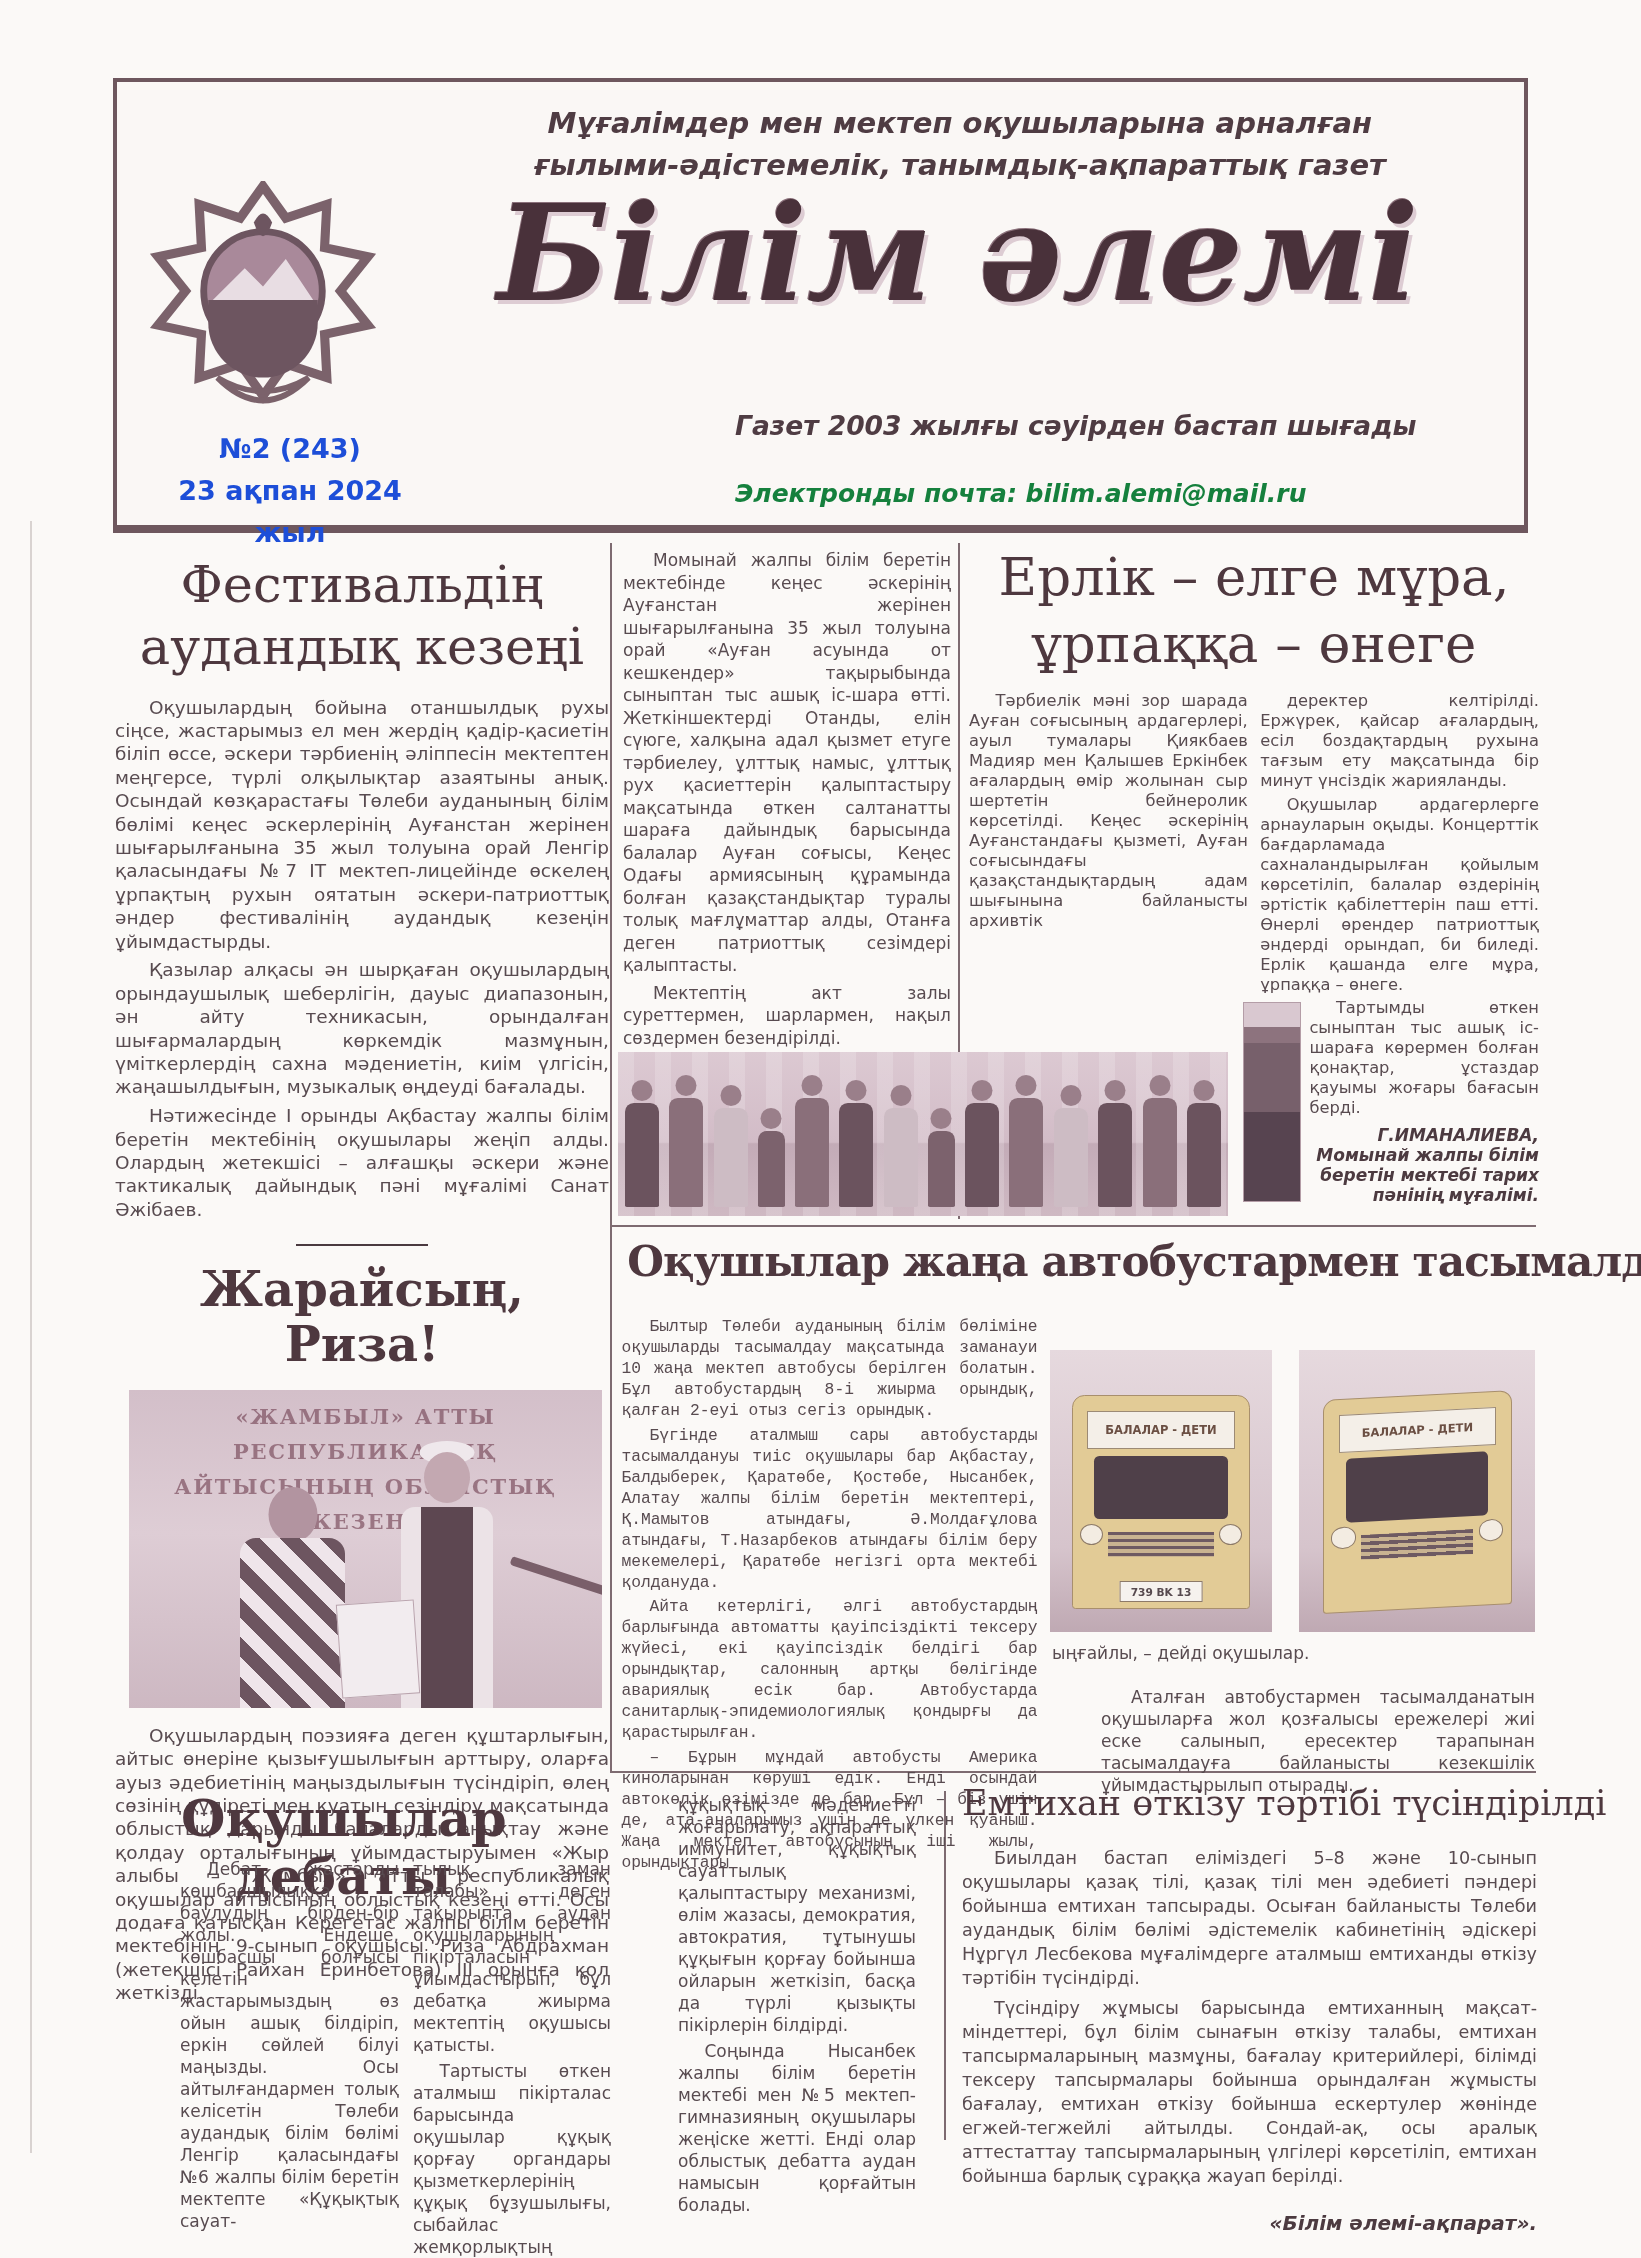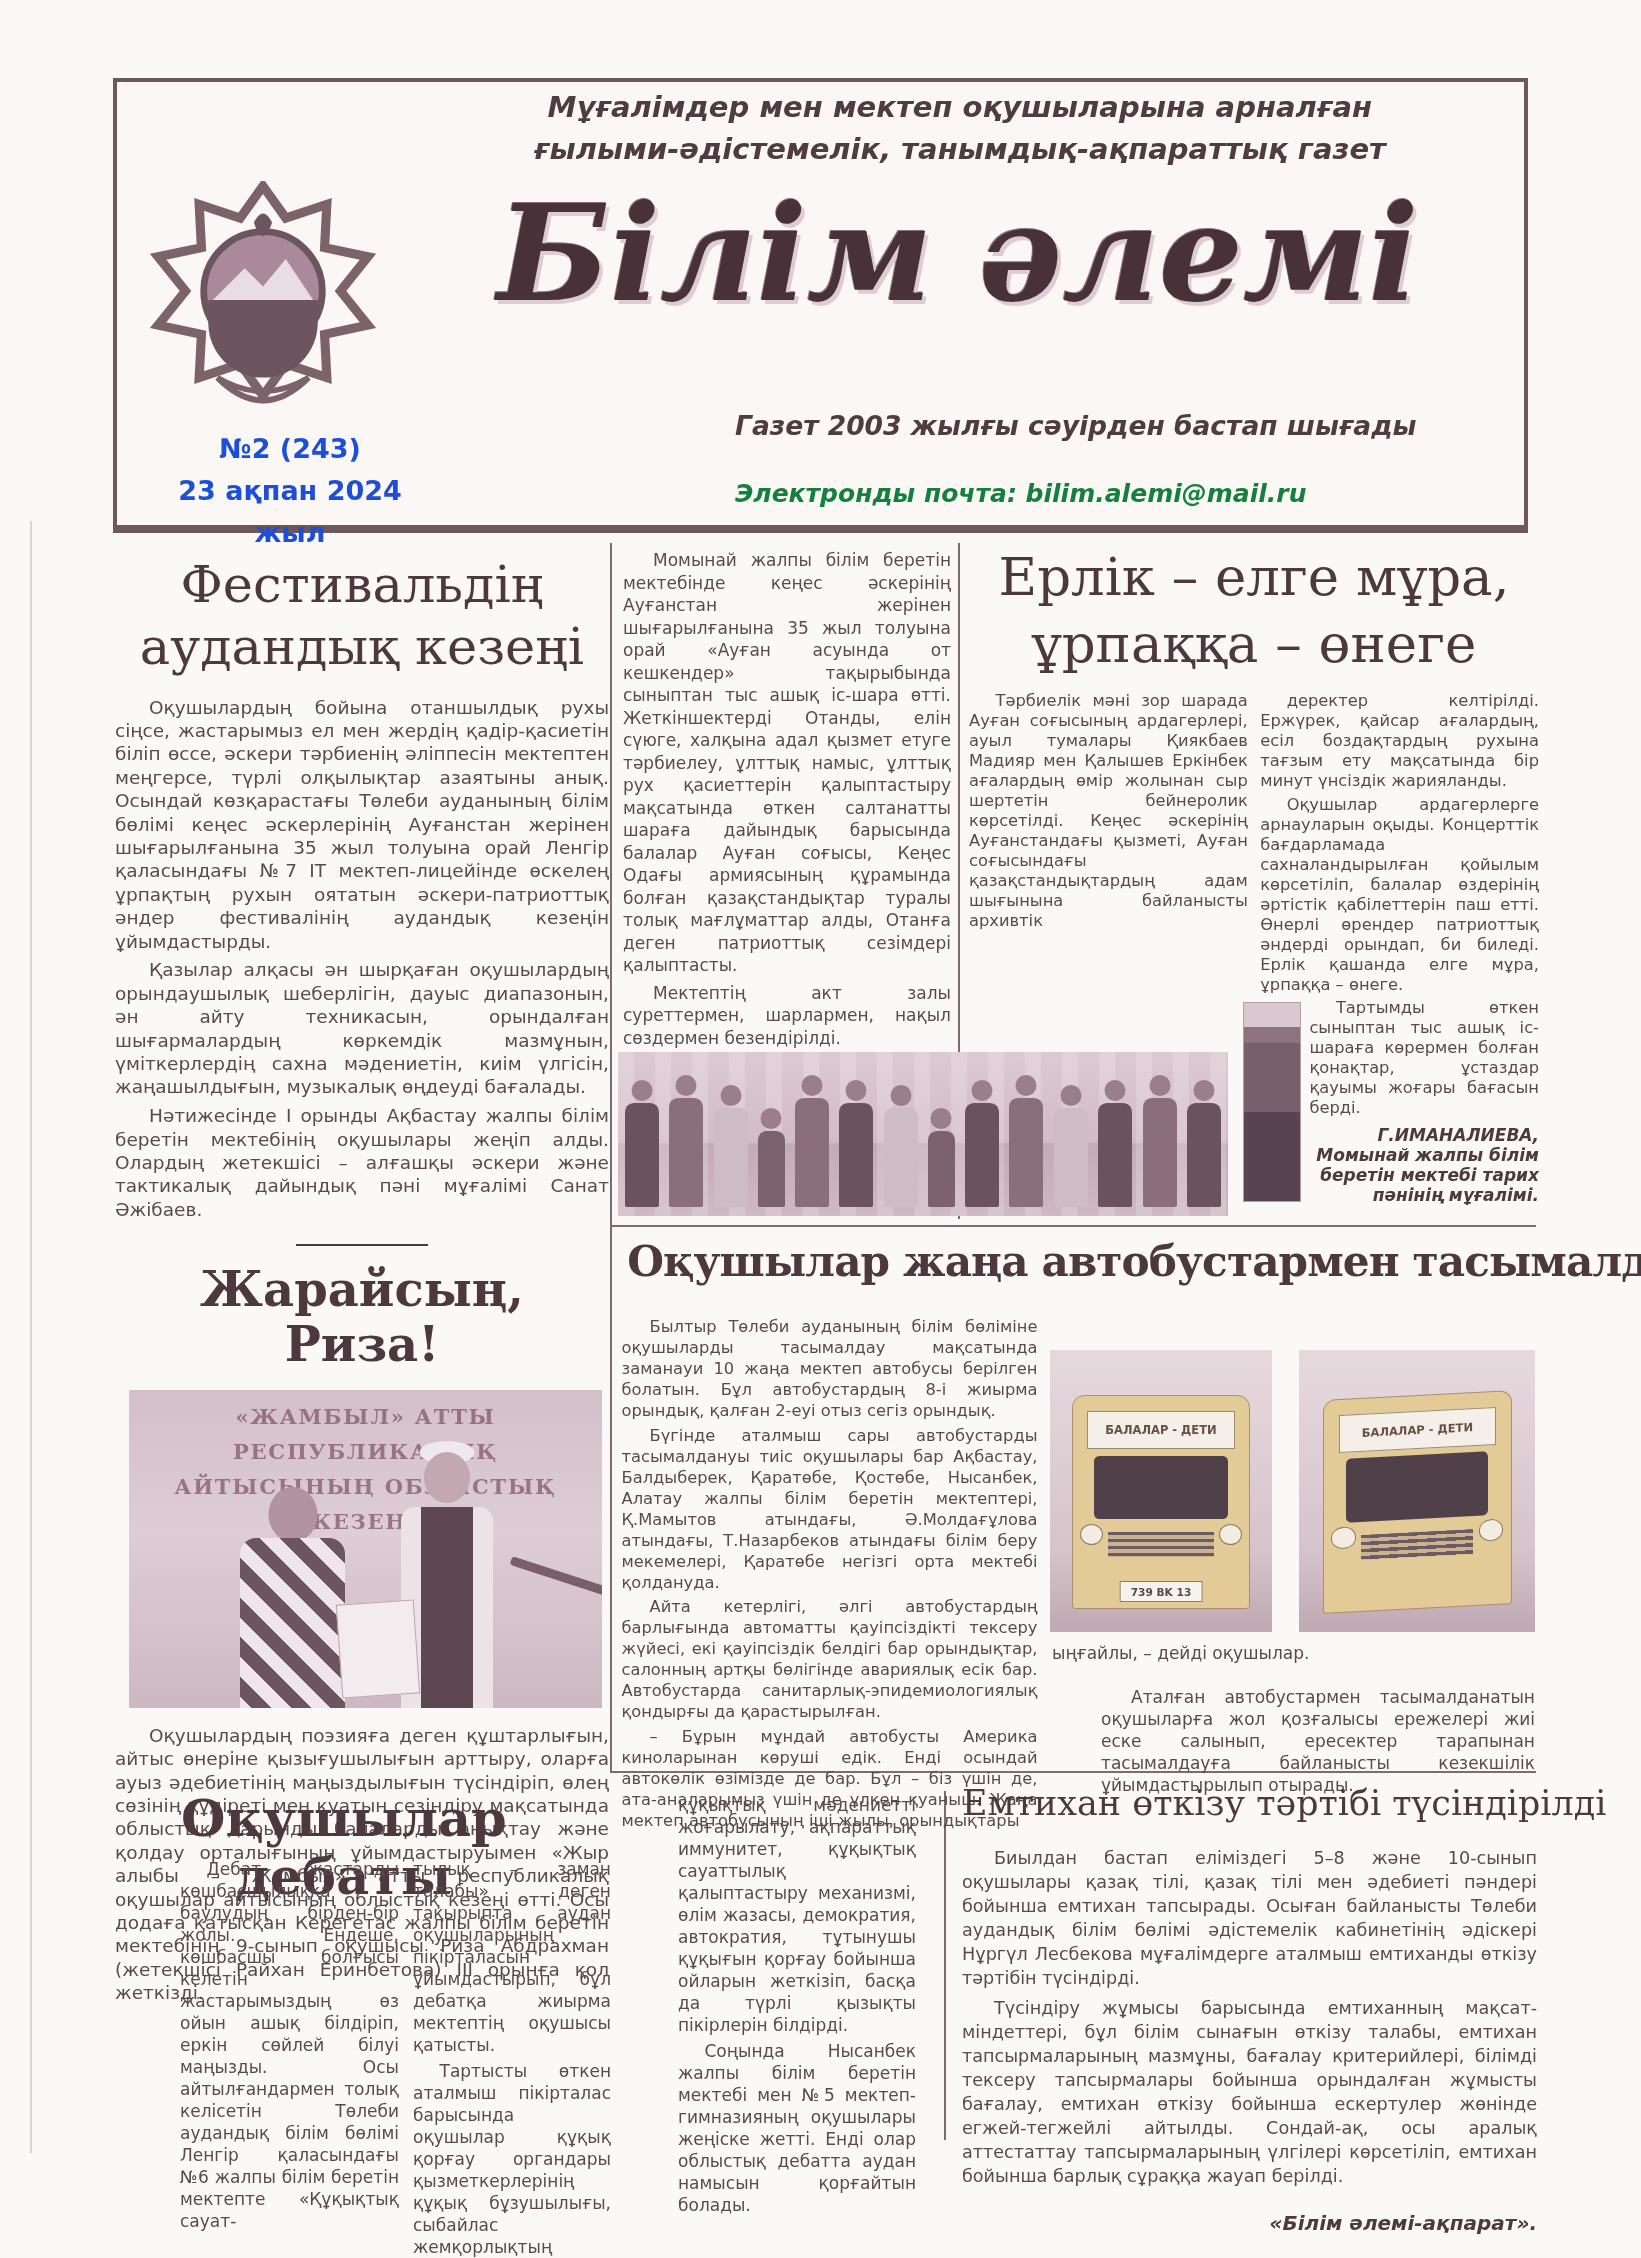--- a/index.html
+++ b/index.html
@@ -4,21 +4,21 @@
 <style>
   html,body{margin:0;padding:0;background:#ffffff;}
   .page{position:relative;width:1642px;height:2258px;background:#fbf9f7;overflow:hidden;
         font-family:"DejaVu Sans","Liberation Sans",sans-serif;color:#574a4f;}
   .scan-edge{position:absolute;background:#d9d3d1;}
 
   
   .header-box{position:absolute;left:113px;top:78px;width:1415px;height:455px;
               border:4.4px solid #6e575e;border-bottom-width:8px;background:#faf7f5;box-sizing:border-box;}
   .emblem{position:absolute;left:32px;top:99px;width:228px;height:261px;}
-  .slogan{position:absolute;left:291px;right:12.4px;top:4px;text-align:center;
+  .slogan{position:absolute;left:291px;right:12.4px;top:20px;text-align:center;
           font-style:italic;font-weight:bold;font-size:29px;line-height:42px;color:#4f3c43;}
   .masthead{position:absolute;left:282px;right:7px;top:92px;text-align:center;
             font-family:"DejaVu Serif","Liberation Serif",serif;font-style:italic;font-weight:bold;
             font-size:132px;line-height:159px;color:#49313a;
             text-shadow:3.5px 3.5px 0 #ddccd3, -0.9px -0.9px 0 #8a707a;}
   .issue{position:absolute;left:23px;top:346px;width:300px;text-align:center;
          font-weight:bold;font-size:27px;line-height:42px;color:#1d4ed8;}
   .since{position:absolute;left:618px;top:328px;font-style:italic;font-weight:bold;
          font-size:26.5px;color:#4f3c43;}
   .email{position:absolute;left:618px;top:397px;font-style:italic;font-weight:bold;
@@ -89,21 +89,21 @@
   .erlik p.body{font-size:16.3px;line-height:20px;text-indent:26.5px;margin-bottom:3.5px;}
   .erlik .sig{font-size:17px;line-height:20px;margin-top:7px;}
   .vet-photo{float:left;width:56px;height:198px;margin:3.5px 8.8px 1.8px -17.6px;
      background:linear-gradient(180deg,#d9c8d0 0 12%,#8d737e 12% 20%,#77606b 20% 55%,#574450 55% 100%);
      border:0.9px solid #b49da7;}
 
   
   .bus{position:absolute;left:618px;top:1235px;width:919px;}
   .bus-title{font-size:43px;line-height:53px;font-weight:bold;white-space:nowrap;
              transform:scaleX(.98);transform-origin:center;letter-spacing:-0.9px;}
-  .bus-left{position:absolute;left:3.5px;top:81px;width:416px;}
+  .bus-left{position:absolute;left:3.5px;top:81px;width:416px;font-family:Liberation Mono, monospace;}
   .bus-left p.body{font-size:16.3px;line-height:21px;text-indent:28px;margin-bottom:3.5px;}
   .bus-photo{position:absolute;top:115px;height:282px;background:linear-gradient(180deg,#e6d9de 0%,#d6c4cc 70%,#bfa9b3 100%);}
   .bus-photo.bp1{left:432px;width:222px;}
   .bus-photo.bp2{left:681px;width:236px;}
   .bus-face{position:absolute;left:10%;right:10%;top:16%;bottom:8%;background:#e2cb96;border-radius:12.4px 12.4px 3.5px 3.5px;
             border:1.8px solid #a88f6d;}
   .bus-face .signband{position:absolute;left:8%;right:8%;top:7%;height:17%;background:#f4efe8;border:0.9px solid #9c8a75;
             text-align:center;font-weight:bold;font-size:11.5px;line-height:1.1;color:#6b4f43;overflow:hidden;
             display:flex;align-items:center;justify-content:center;}
   .bus-face .shield{position:absolute;left:12%;right:12%;top:28%;height:30%;background:#4f4049;border-radius:5.3px;}

